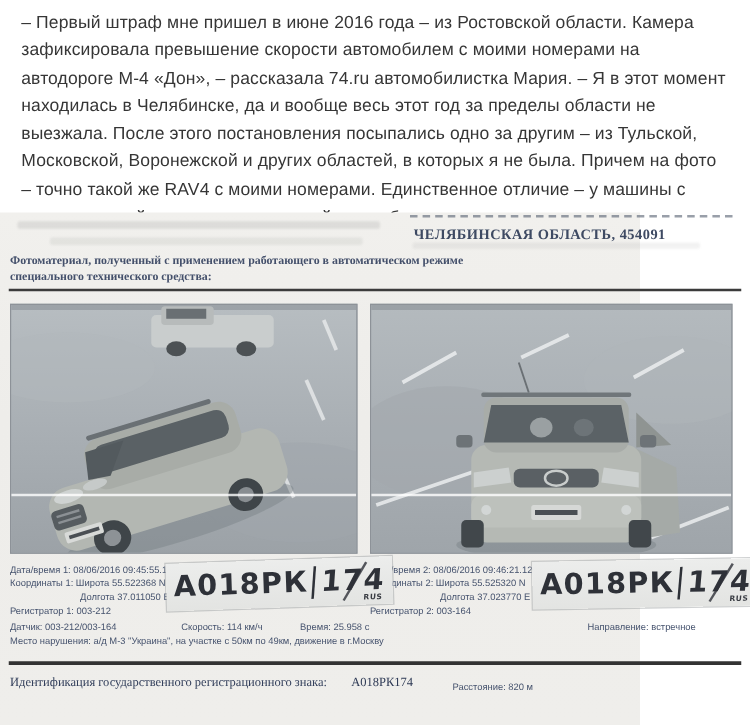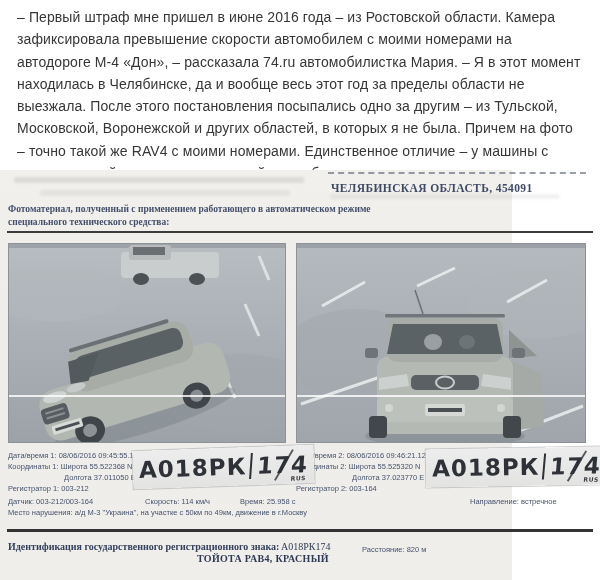--- a/index.html
+++ b/index.html
@@ -63,21 +63,21 @@
   .stat{position:absolute;top:327px;font-size:7.5px;color:#46536e;white-space:nowrap;text-align:center;}
   .st-sensors{left:8px;}
   .st-speed{left:145px;}
   .st-time{left:240px;}
   .st-dist{left:362px;margin-top:48px;}
   .st-dir{left:470px;}
   .place{position:absolute;left:8px;top:338px;font-size:7.5px;color:#46536e;white-space:nowrap;}
 
   
   .ident-label{position:absolute;left:8px;top:371px;font-family:"Liberation Serif",serif;
-               font-size:10px;color:#34405c;white-space:nowrap;font-weight:bold;}
+               font-size:10px;color:#34405c;white-space:nowrap;}
   .ident-plate{position:absolute;left:281px;top:371px;font-family:"Liberation Serif",serif;
                font-size:10px;font-weight:400;color:#2e3a55;}
   .ident-vehicle{position:absolute;left:197px;top:383px;font-family:"Liberation Serif",serif;
                  font-size:10px;font-weight:700;color:#2e3a55;letter-spacing:.3px;}
 </style>
 </head>
 <body>
 
 <div class="canvas">
 
@@ -237,16 +237,15 @@
     <div class="stat st-time">Время: 25.958 с</div>
     <div class="stat st-dist">Расстояние: 820 м</div>
     <div class="stat st-dir">Направление: встречное</div>
 
     <div class="place">Место нарушения: а/д М-3 "Украина", на участке с 50км по 49км, движение в г.Москву</div>
 
     <div class="rule rule-thick"></div>
 
     <div class="ident-label">Идентификация государственного регистрационного знака:</div>
     <div class="ident-plate">А018РК174</div>
-    <div class="ident-vehicle">ТОЙОТА РАВ4, КРАСНЫЙ</div>
 
   </div>
 </div>
 
 </body></html>

